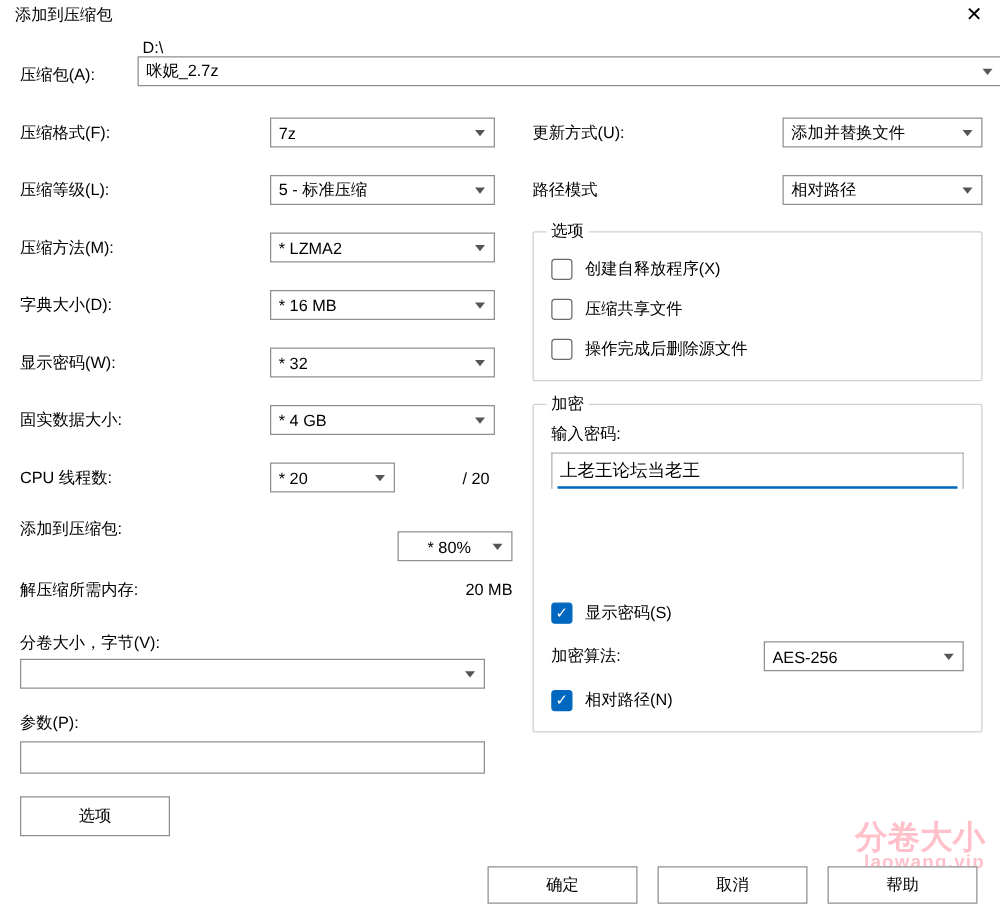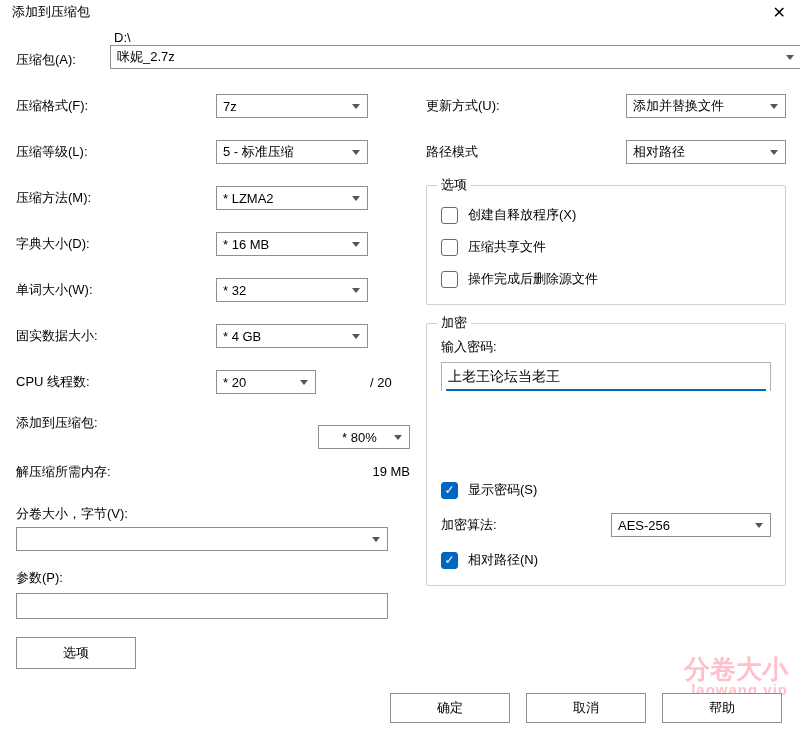--- a/index.html
+++ b/index.html
@@ -59,21 +59,21 @@
   .left-col { width: 396px; }
   .right-col { flex: 1; }
   .field-row {
     display: flex;
     align-items: center;
     margin-bottom: 20px;
     min-height: 26px;
   }
   .field-row .lbl { width: 200px; }
   .field-row .lblw { width: 120px; }
-  .w180 { width: 152px; }
+  .w180 { width: 180px; }
   .w100 { width: 100px; }
   .w92 { width: 92px; padding-left: 23px; }
   .w160 { width: 160px; }
   .w372 { width: 372px; }
   .after-text { margin-left: 20px; }
   .group {
     border: 1px solid #d0d0d0;
     border-radius: 2px;
     padding: 14px 14px 12px 14px;
     margin-top: 4px;
@@ -204,21 +204,21 @@
         <div class="lbl">压缩方法(M):</div>
         <span class="sel-wrap"><input class="select w180" value="* LZMA2" style=""></span>
       </div>
 
       <div class="field-row">
         <div class="lbl">字典大小(D):</div>
         <span class="sel-wrap"><input class="select w180" value="* 16 MB" style=""></span>
       </div>
 
       <div class="field-row">
-        <div class="lbl">单词大小(W):</div>
+        <div class="lbl">显示密码(W):</div>
         <span class="sel-wrap"><input class="select w180" value="* 32" style=""></span>
       </div>
 
       <div class="field-row">
         <div class="lbl">固实数据大小:</div>
         <span class="sel-wrap"><input class="select w180" value="* 4 GB" style=""></span>
       </div>
 
       <div class="field-row">
         <div class="lbl">CPU 线程数:</div>
@@ -228,21 +228,21 @@
 
       <div class="mem-block">
         <div class="field-row" style="margin-bottom:2px; align-items:flex-start">
           <div style="flex:1">
             <div class="mem-text">添加到压缩包:</div>
           </div>
           <span class="sel-wrap" style="margin-top:12px"><input class="select w92" value="* 80%" style=""></span>
         </div>
         <div class="field-row" style="margin-top:10px">
           <div style="flex:1" class="mem-text">解压缩所需内存:</div>
-          <div class="mem-text">19 MB</div>
+          <div class="mem-text">20 MB</div>
         </div>
       </div>
 
       <div class="split-box">
         <div style="margin-bottom:4px">分卷大小，字节(V):</div>
         <span class="sel-wrap"><input class="select w372" value="" style=""></span>
       </div>
 
       <div style="margin-top:18px">
         <div style="margin-bottom:6px">参数(P):</div>

